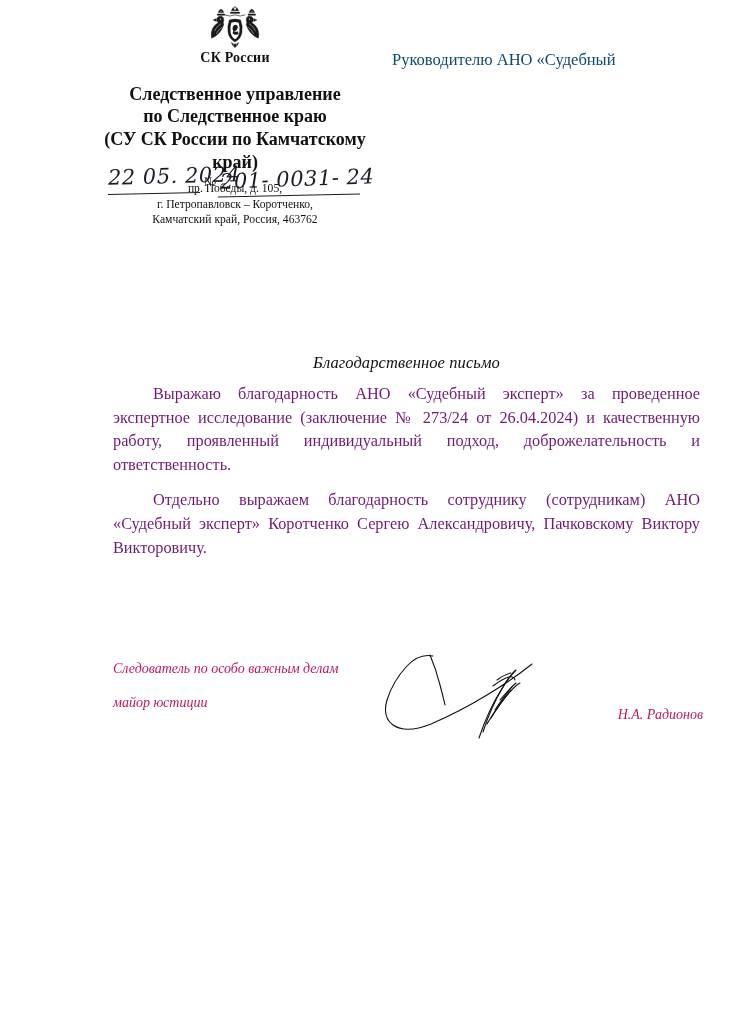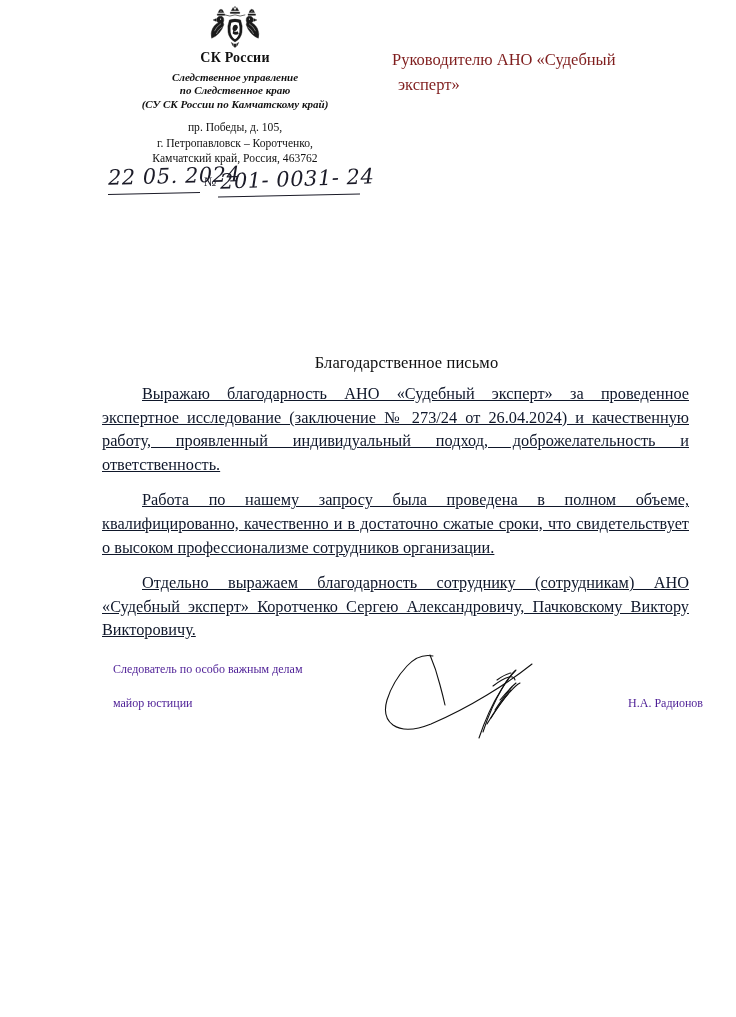--- a/index.html
+++ b/index.html
@@ -36,25 +36,24 @@
     width: 56px;
     height: 42px;
   }
   .lh-org {
     font-size: 14px;
     font-weight: bold;
     letter-spacing: .2px;
     margin-top: 1px;
   }
   .lh-dept {
-    font-size: 11px;
+    font-size: 18px;
     font-weight: bold;
-    margin-top: 4px;
+    margin-top: 16px;
     line-height: 1.26;
-    font-style: italic;
   }
   .lh-dept-line { display: block; }
   .lh-addr {
     font-size: 11.6px;
     margin-top: 8px;
     line-height: 1.34;
     font-weight: normal;
     text-align: center;
   }
   .lh-addr-line { display: block; }
@@ -96,82 +95,83 @@
   .hw-rule-b { left: 110px; top: 33px; width: 142px; transform: rotate(-1.2deg); }
 
   
   .addressee {
     position: absolute;
     left: 392px;
     top: 48px;
     width: 300px;
     font-size: 16.5px;
     line-height: 1.5;
-    color: #7f1d1d;
+    color: #0c4a6e;
   }
   .addressee-line2 { padding-left: 6px; }
 
   
   .doc-title {
     position: absolute;
     left: 113px;
     top: 353px;
     width: 587px;
     text-align: center;
     font-size: 16.5px;
     letter-spacing: .1px;
+    font-style: italic;
   }
 
   
   .body-block {
     position: absolute;
-    left: 102px;
+    left: 113px;
     top: 382px;
     width: 587px;
     font-size: 16.3px;
     line-height: 23.6px;
     text-align: justify;
     text-justify: inter-word;
-    color: #0f172a;
-    text-decoration: underline;
+    color: #701a75;
   }
   .body-block p {
     margin: 0 0 12px 0;
     text-indent: 40px;
   }
   .body-block p:last-child { margin-bottom: 0; }
 
   
   .sig-block {
     position: absolute;
     left: 113px;
     top: 658px;
     width: 590px;
     height: 100px;
-    font-size: 12px;
-    color: #4c1d95;
+    font-size: 14px;
+    color: #be185d;
+    font-style: italic;
   }
   .sig-role {
     position: absolute;
     left: 0;
     top: 0;
     line-height: 22px;
     white-space: nowrap;
   }
   .sig-rank {
     position: absolute;
     left: 0;
     top: 34px;
     line-height: 22px;
     white-space: nowrap;
   }
   .sig-name {
     position: absolute;
     right: 0;
-    top: 34px;
+    top: 46px;
     line-height: 22px;
     white-space: nowrap;
   }
   .sig-scribble {
     position: absolute;
     left: 262px;
     top: -6px;
     width: 220px;
     height: 100px;
     pointer-events: none;
@@ -270,28 +270,26 @@
   <div class="handwriting">
     <span class="hw-date">22 05. 2024</span>
     <span class="hw-no-sym">№</span>
     <span class="hw-num">201- 0031- 24</span>
     <span class="hw-rule hw-rule-a"></span>
     <span class="hw-rule hw-rule-b"></span>
   </div>
 
   <div class="addressee">
     <div>Руководителю АНО «Судебный</div>
-    <div class="addressee-line2">эксперт»</div>
   </div>
 
   <div class="doc-title">Благодарственное письмо</div>
 
   <div class="body-block">
     <p>Выражаю благодарность АНО «Судебный эксперт» за проведенное экспертное исследование (заключение № 273/24 от 26.04.2024) и качественную работу, проявленный индивидуальный подход, доброжелательность и ответственность.</p>
-    <p>Работа по нашему запросу была проведена в полном объеме, квалифицированно, качественно и в достаточно сжатые сроки, что свидетельствует о высоком профессионализме сотрудников организации.</p>
     <p>Отдельно выражаем благодарность сотруднику (сотрудникам) АНО «Судебный эксперт» Коротченко Сергею Александровичу, Пачковскому Виктору Викторовичу.</p>
   </div>
 
   <div class="sig-block">
     <div class="sig-role">Следователь по особо важным делам</div>
     <div class="sig-rank">майор юстиции</div>
     <div class="sig-name">Н.А. Радионов</div>
 
     <svg class="sig-scribble" viewBox="0 0 220 100" aria-hidden="true">
       <g fill="none" stroke="#111111" stroke-width="1.1" stroke-linecap="round">

